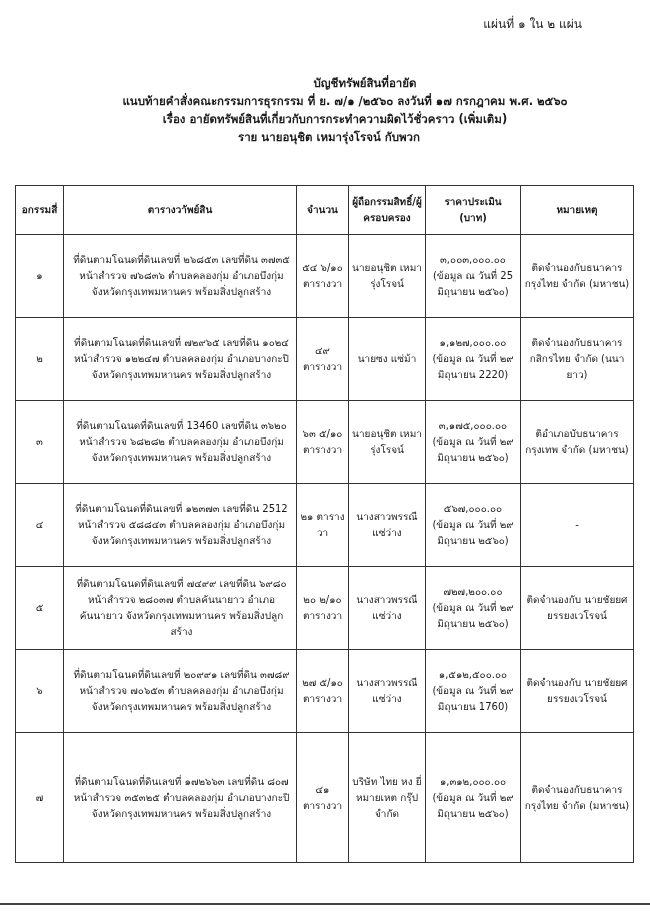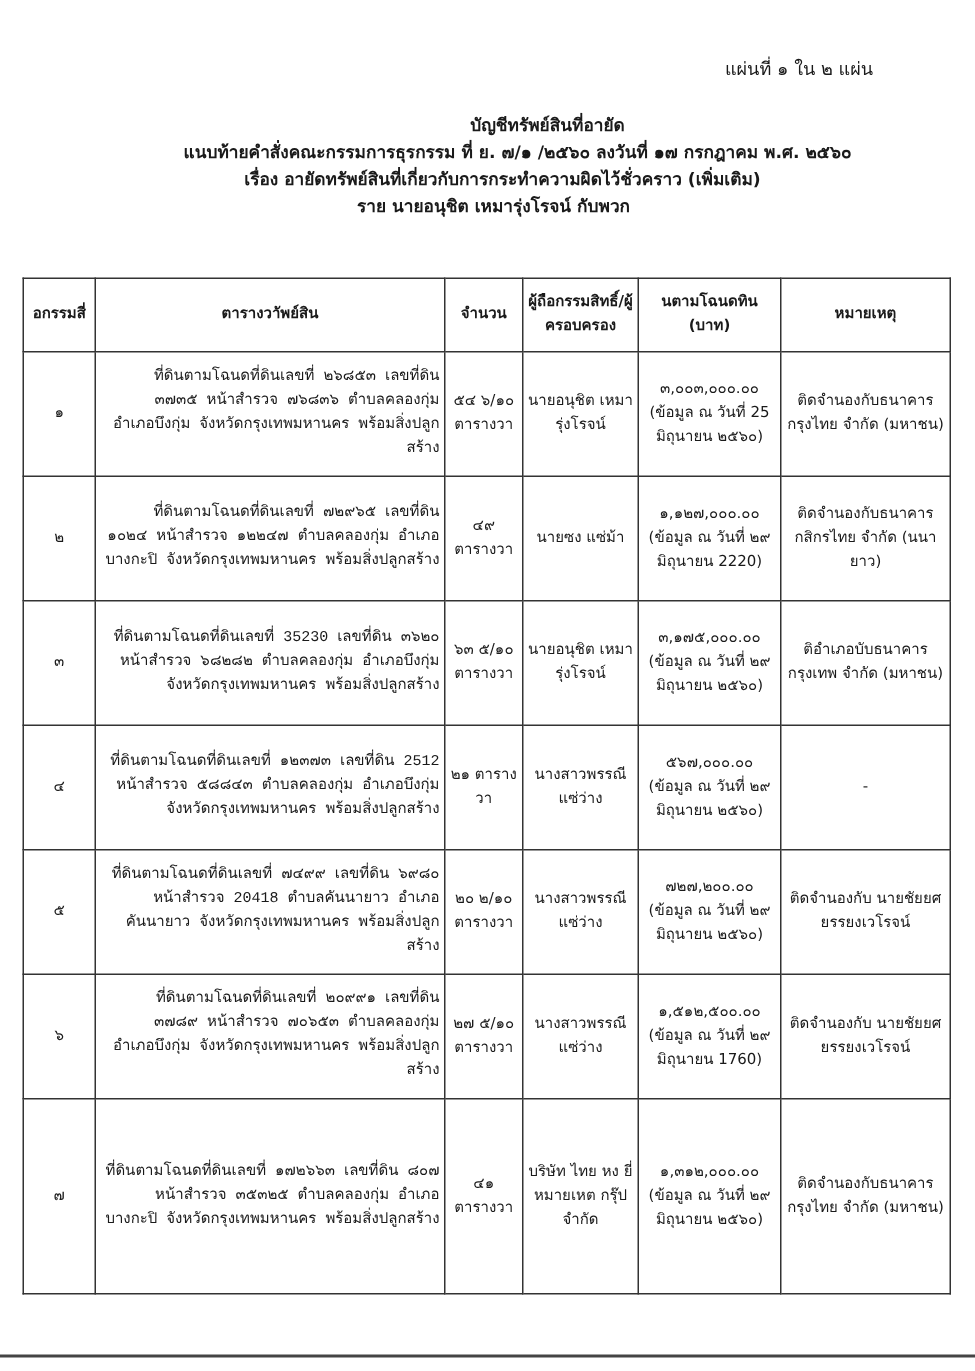--- a/index.html
+++ b/index.html
@@ -1,28 +1,28 @@
 <!DOCTYPE html>
 <html><head>
 <meta charset="utf-8">
 <style>
   html, body { margin:0; padding:0; background:#ffffff; }
   body { width:650px; height:914px; position:relative; overflow:hidden;
          font-family:"DejaVu Sans", sans-serif; color:#1a1a1a; }
-  .page-no { position:absolute; top:36px; right:68px; font-size:12px; }
+  .page-no { position:absolute; top:14px; right:68px; font-size:12px; }
   .heading { position:absolute; left:0; width:650px; text-align:center; font-weight:bold; font-size:11.5px; line-height:18px; }
   .h1 { top:74px; left:40px; }
   .h2 { top:92px; left:20px; }
   .h3 { top:110px; left:10px; }
   .h4 { top:128px; left:4px; }
   table { position:absolute; left:15px; top:185px; border-collapse:collapse; table-layout:fixed; width:618px; }
   td, th { border:1.3px solid #333; font-size:10px; line-height:16px; vertical-align:middle; padding:2px 3px; }
   th { font-weight:bold; text-align:center; height:44px; }
   td.c { text-align:center; }
-  td.desc { text-align:right; padding-left:6px;font-family:Liberation Mono, monospace; }
+  td.desc { text-align:center; padding-left:6px; }
   tr.r { height:83px; }
   tr.r7 { height:130px; }
   .bottom-line { position:absolute; left:0; top:903px; width:650px; height:2px; background:#444; }
 </style>
 </head>
 <body>
 
 <div class="page-no">แผ่นที่ ๑ ใน ๒ แผ่น</div>
 <div class="heading h1">บัญชีทรัพย์สินที่อายัด</div>
 <div class="heading h2">แนบท้ายคำสั่งคณะกรรมการธุรกรรม ที่ ย. ๗/๑ /๒๕๖๐ ลงวันที่ ๑๗ กรกฎาคม พ.ศ. ๒๕๖๐</div>
@@ -37,21 +37,21 @@
     <col style="width:77px">
       <col style="width:95px">
       <col style="width:113px">
   </colgroup>
   <thead>
     <tr>
       <th>อกรรมสี่</th>
       <th>ตารางวาัพย์สิน</th>
       <th>จำนวน</th>
       <th>ผู้ถือกรรมสิทธิ์/ผู้ครอบครอง</th>
-      <th>นตามโฉนดทิน (บาท)</th>
+      <th>ราคาประเมิน (บาท)</th>
       <th>หมายเหตุ</th>
     </tr>
   </thead>
   <tbody id="tbody">
       <tr class="r">
         <td class="c">๑</td>
         <td class="desc">ที่ดินตามโฉนดที่ดินเลขที่ ๒๖๘๕๓ เลขที่ดิน ๓๗๓๕ หน้าสำรวจ ๗๖๘๓๖ ตำบลคลองกุ่ม อำเภอบึงกุ่ม จังหวัดกรุงเทพมหานคร พร้อมสิ่งปลูกสร้าง</td>
         <td class="c">๕๔ ๖/๑๐ ตารางวา</td>
         <td class="c">นายอนุชิต เหมารุ่งโรจน์</td>
         <td class="c">๓,๐๐๓,๐๐๐.๐๐ (ข้อมูล ณ วันที่ 25 มิถุนายน ๒๕๖๐)</td>
@@ -60,37 +60,37 @@
       <tr class="r">
         <td class="c">๒</td>
         <td class="desc">ที่ดินตามโฉนดที่ดินเลขที่ ๗๒๙๖๕ เลขที่ดิน ๑๐๒๔ หน้าสำรวจ ๑๒๒๔๗ ตำบลคลองกุ่ม อำเภอบางกะปิ จังหวัดกรุงเทพมหานคร พร้อมสิ่งปลูกสร้าง</td>
         <td class="c">๔๙ ตารางวา</td>
         <td class="c">นายซง แซ่ม้า</td>
         <td class="c">๑,๑๒๗,๐๐๐.๐๐ (ข้อมูล ณ วันที่ ๒๙ มิถุนายน 2220)</td>
         <td class="c">ติดจำนองกับธนาคารกสิกรไทย จำกัด (นนายาว)</td>
       </tr>
       <tr class="r">
         <td class="c">๓</td>
-        <td class="desc">ที่ดินตามโฉนดที่ดินเลขที่ 35230 เลขที่ดิน ๓๖๒๐ หน้าสำรวจ ๖๘๒๘๒ ตำบลคลองกุ่ม อำเภอบึงกุ่ม จังหวัดกรุงเทพมหานคร พร้อมสิ่งปลูกสร้าง</td>
+        <td class="desc">ที่ดินตามโฉนดที่ดินเลขที่ 13460 เลขที่ดิน ๓๖๒๐ หน้าสำรวจ ๖๘๒๘๒ ตำบลคลองกุ่ม อำเภอบึงกุ่ม จังหวัดกรุงเทพมหานคร พร้อมสิ่งปลูกสร้าง</td>
         <td class="c">๖๓ ๕/๑๐ ตารางวา</td>
         <td class="c">นายอนุชิต เหมารุ่งโรจน์</td>
         <td class="c">๓,๑๗๕,๐๐๐.๐๐ (ข้อมูล ณ วันที่ ๒๙ มิถุนายน ๒๕๖๐)</td>
         <td class="c">ติอำเภอบับธนาคารกรุงเทพ จำกัด (มหาชน)</td>
       </tr>
       <tr class="r">
         <td class="c">๔</td>
         <td class="desc">ที่ดินตามโฉนดที่ดินเลขที่ ๑๒๓๗๓ เลขที่ดิน 2512 หน้าสำรวจ ๕๘๘๔๓ ตำบลคลองกุ่ม อำเภอบึงกุ่ม จังหวัดกรุงเทพมหานคร พร้อมสิ่งปลูกสร้าง</td>
         <td class="c">๒๑ ตารางวา</td>
         <td class="c">นางสาวพรรณี แซ่ว่าง</td>
         <td class="c">๕๖๗,๐๐๐.๐๐ (ข้อมูล ณ วันที่ ๒๙ มิถุนายน ๒๕๖๐)</td>
         <td class="c">-</td>
       </tr>
       <tr class="r">
         <td class="c">๕</td>
-        <td class="desc">ที่ดินตามโฉนดที่ดินเลขที่ ๗๔๙๙ เลขที่ดิน ๖๙๘๐ หน้าสำรวจ 20418 ตำบลคันนายาว อำเภอคันนายาว จังหวัดกรุงเทพมหานคร พร้อมสิ่งปลูกสร้าง</td>
+        <td class="desc">ที่ดินตามโฉนดที่ดินเลขที่ ๗๔๙๙ เลขที่ดิน ๖๙๘๐ หน้าสำรวจ ๒๘๐๓๗ ตำบลคันนายาว อำเภอคันนายาว จังหวัดกรุงเทพมหานคร พร้อมสิ่งปลูกสร้าง</td>
         <td class="c">๒๐ ๒/๑๐ ตารางวา</td>
         <td class="c">นางสาวพรรณี แซ่ว่าง</td>
         <td class="c">๗๒๗,๒๐๐.๐๐ (ข้อมูล ณ วันที่ ๒๙ มิถุนายน ๒๕๖๐)</td>
         <td class="c">ติดจำนองกับ นายชัยยศ ยรรยงเวโรจน์</td>
       </tr>
       <tr class="r">
         <td class="c">๖</td>
         <td class="desc">ที่ดินตามโฉนดที่ดินเลขที่ ๒๐๙๙๑ เลขที่ดิน ๓๗๘๙ หน้าสำรวจ ๗๐๖๕๓ ตำบลคลองกุ่ม อำเภอบึงกุ่ม จังหวัดกรุงเทพมหานคร พร้อมสิ่งปลูกสร้าง</td>
         <td class="c">๒๗ ๕/๑๐ ตารางวา</td>
         <td class="c">นางสาวพรรณี แซ่ว่าง</td>

